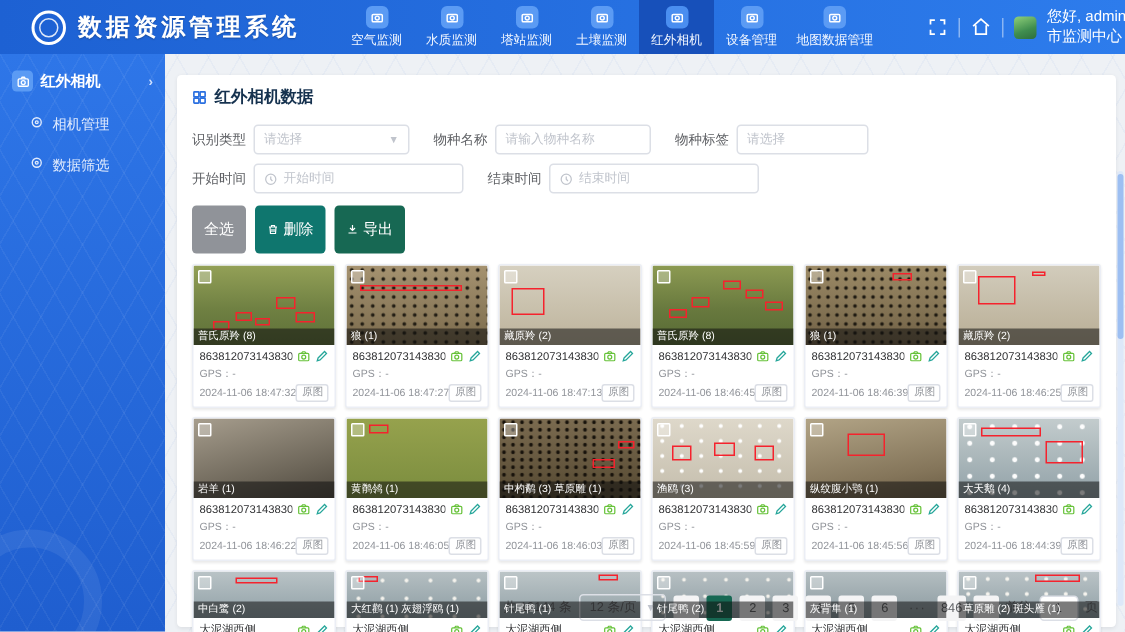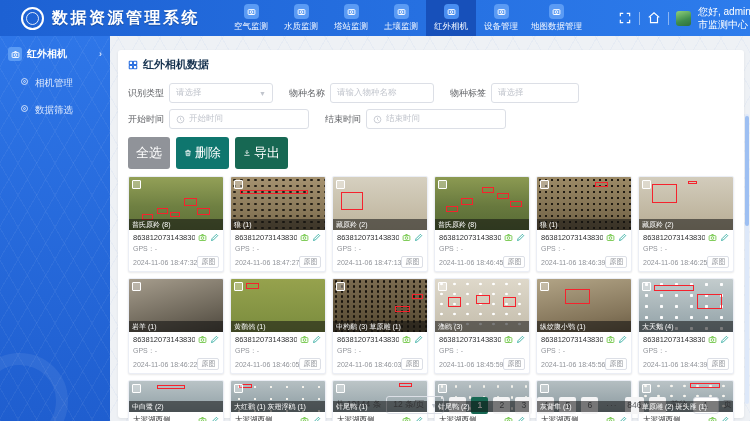--- a/index.html
+++ b/index.html
@@ -54,21 +54,21 @@
   .f-group{display:flex;align-items:center}
   .f-label{font-size:9px;color:#606266;margin-right:5px;white-space:nowrap}
   .f-field{position:relative;height:20px;border:1px solid #dcdfe6;border-radius:3px;background:#fff;display:flex;align-items:center;gap:4px;padding:0 6px;font-size:8.5px;color:#c0c4cc;min-width:104px;cursor:pointer}
   .f-field.hasval{color:#606266}
   .f-field .caret{margin-left:auto;font-size:7px;color:#c0c4cc}
   .f-field .clock{width:9px;height:9px;display:flex}
   .f-spacer{flex:1}
   .btn{height:20px;display:inline-flex;align-items:center;gap:3px;padding:0 9px;border-radius:3px;font-size:9px;color:#fff;border:none;cursor:pointer;white-space:nowrap}
   .btn svg{width:8px;height:8px}
   .act-row{display:flex;gap:6px;margin:8px 0 7px}
-  .btn-sm{height:18px;padding:16px 8px;font-size:13px}
+  .btn-sm{height:18px;padding:16px 8px;font-size:10px}
   .btn-gray{background:#909399}
   .btn-del{background:#0f766e}
   .btn-exp{background:#176853}
 
   
   .grid{display:grid;grid-template-columns:repeat(6,1fr);gap:6px}
   .card{background:#fff;border:1px solid #ebeef5;border-radius:2px;overflow:hidden;box-shadow:0 1px 2px rgba(0,0,0,.09);cursor:pointer}
   .photo{position:relative;height:53px;background:#999}
   .grid .card:nth-child(n+13) .photo{height:31px}
   .cb{position:absolute;top:3px;left:3px;width:9px;height:9px;border:1px solid #fff;background:rgba(255,255,255,.3);border-radius:1px;cursor:pointer;z-index:2}

